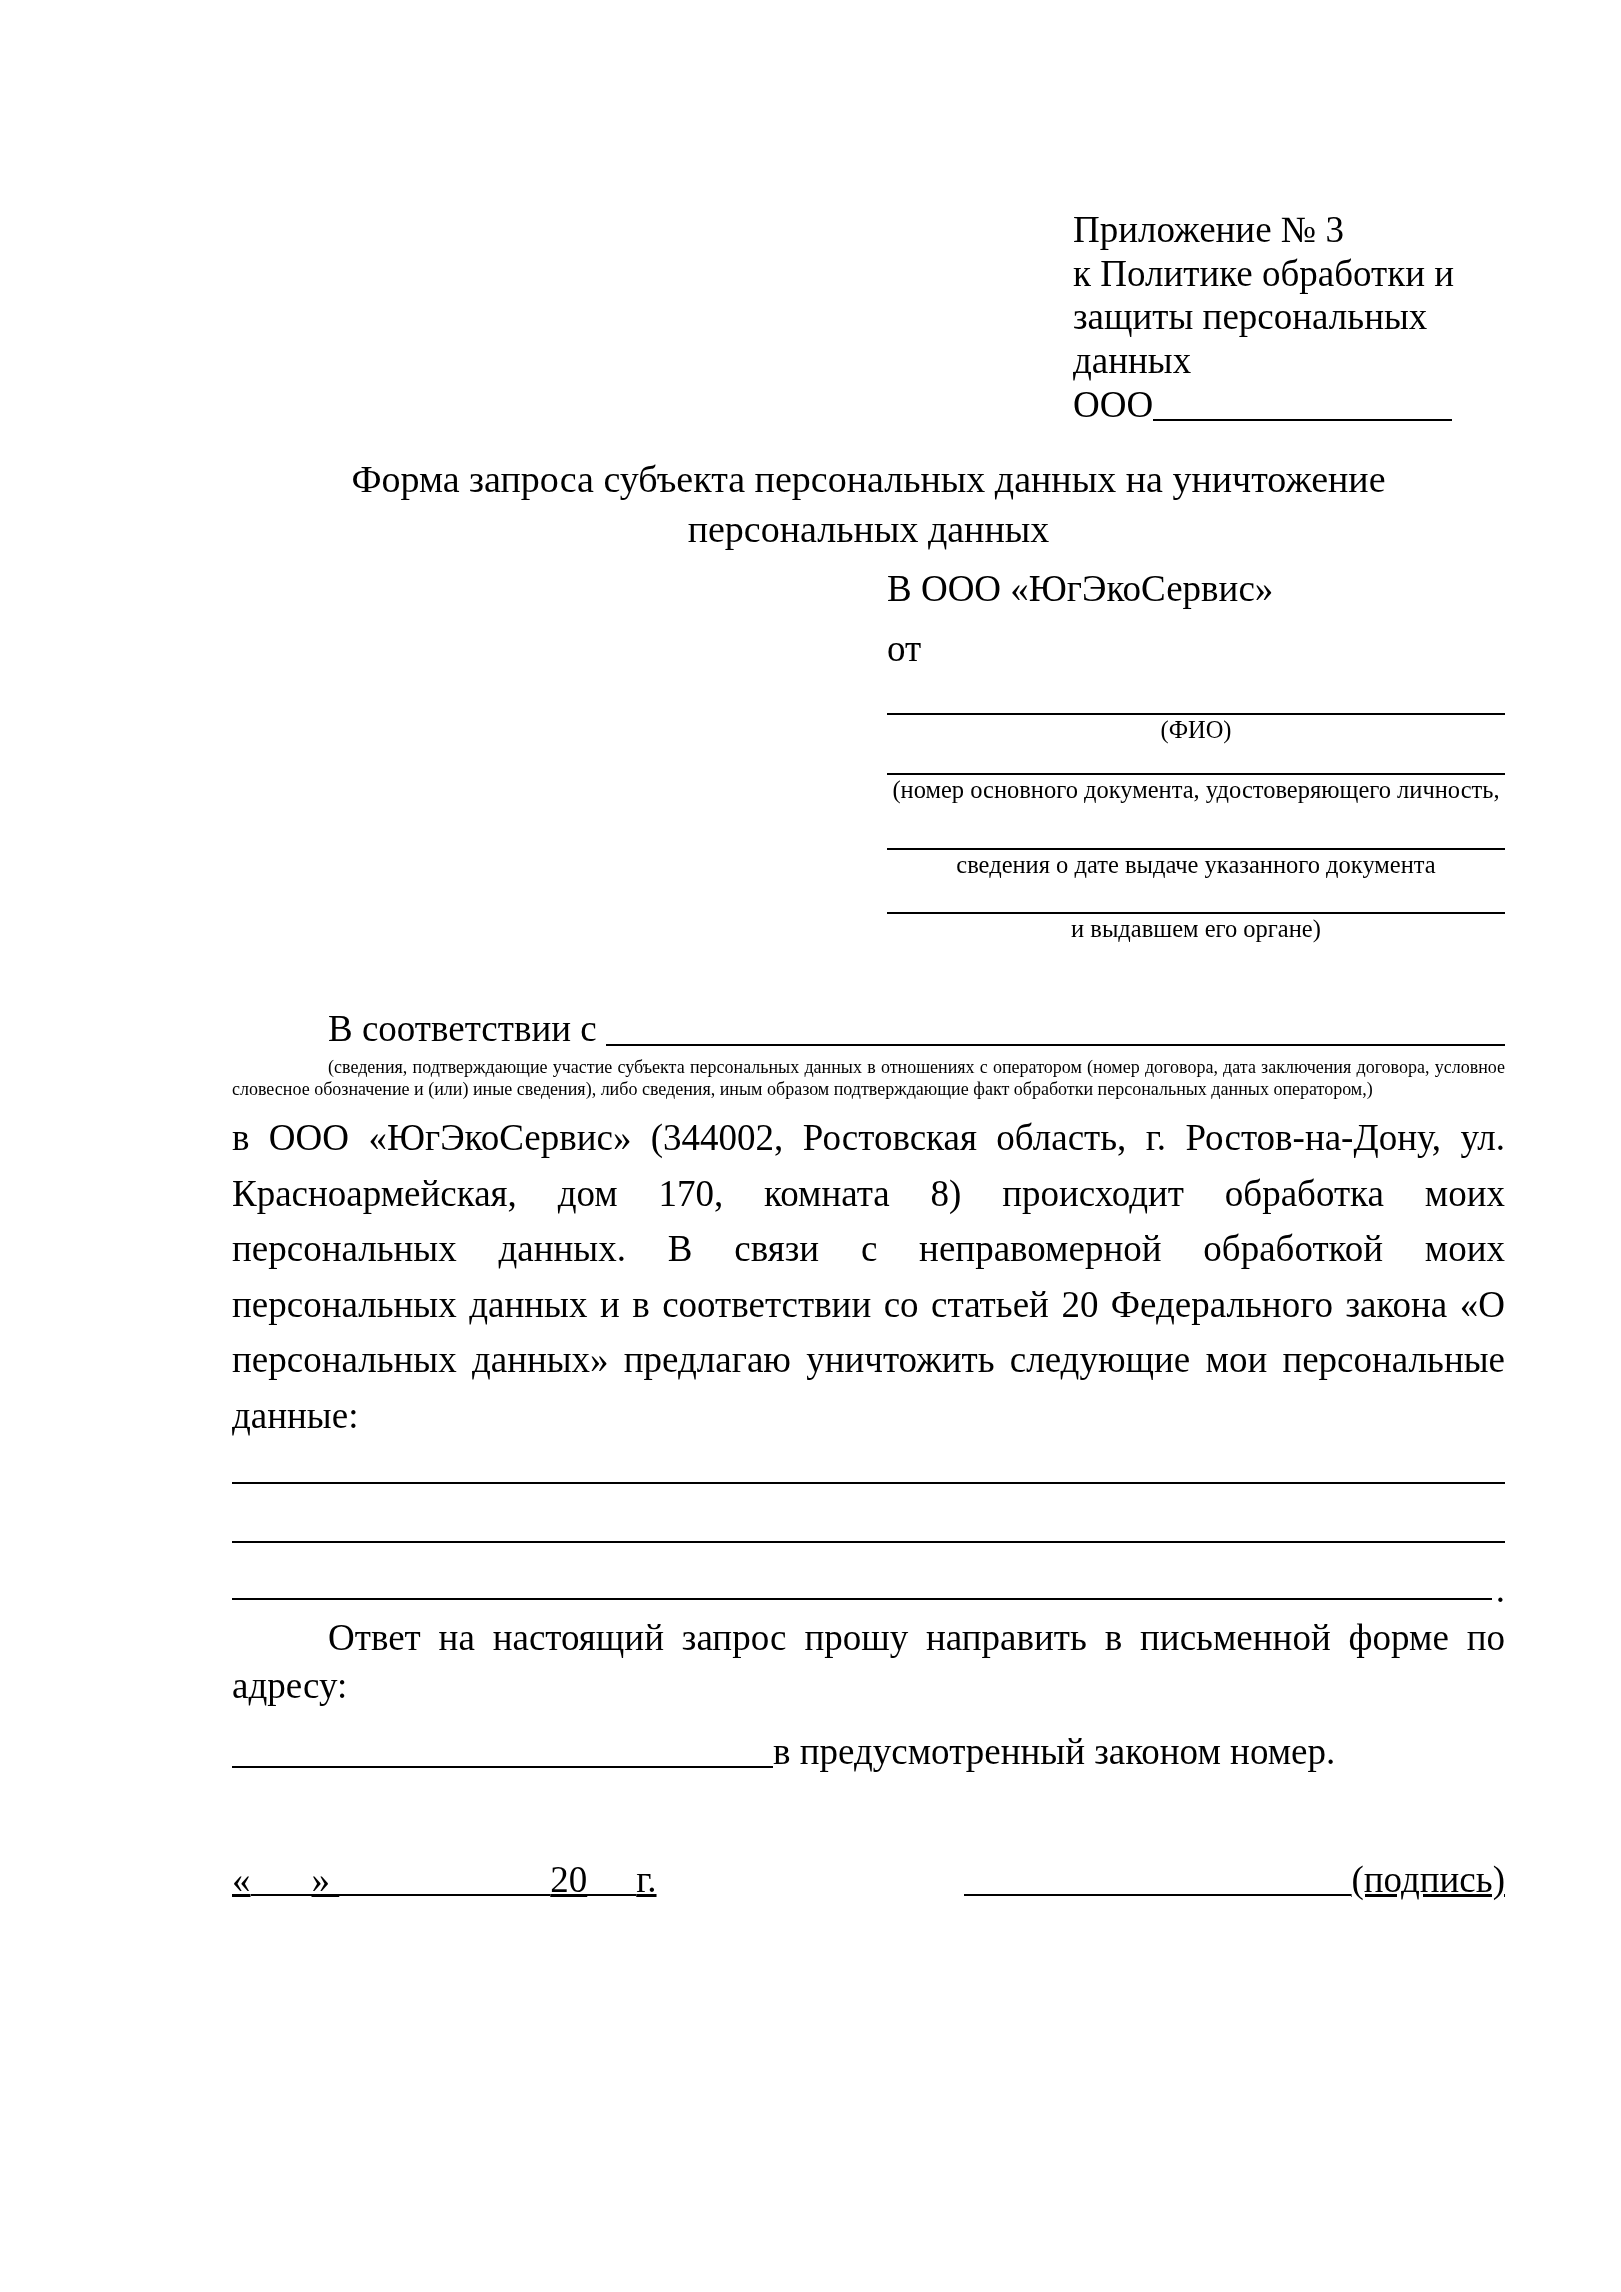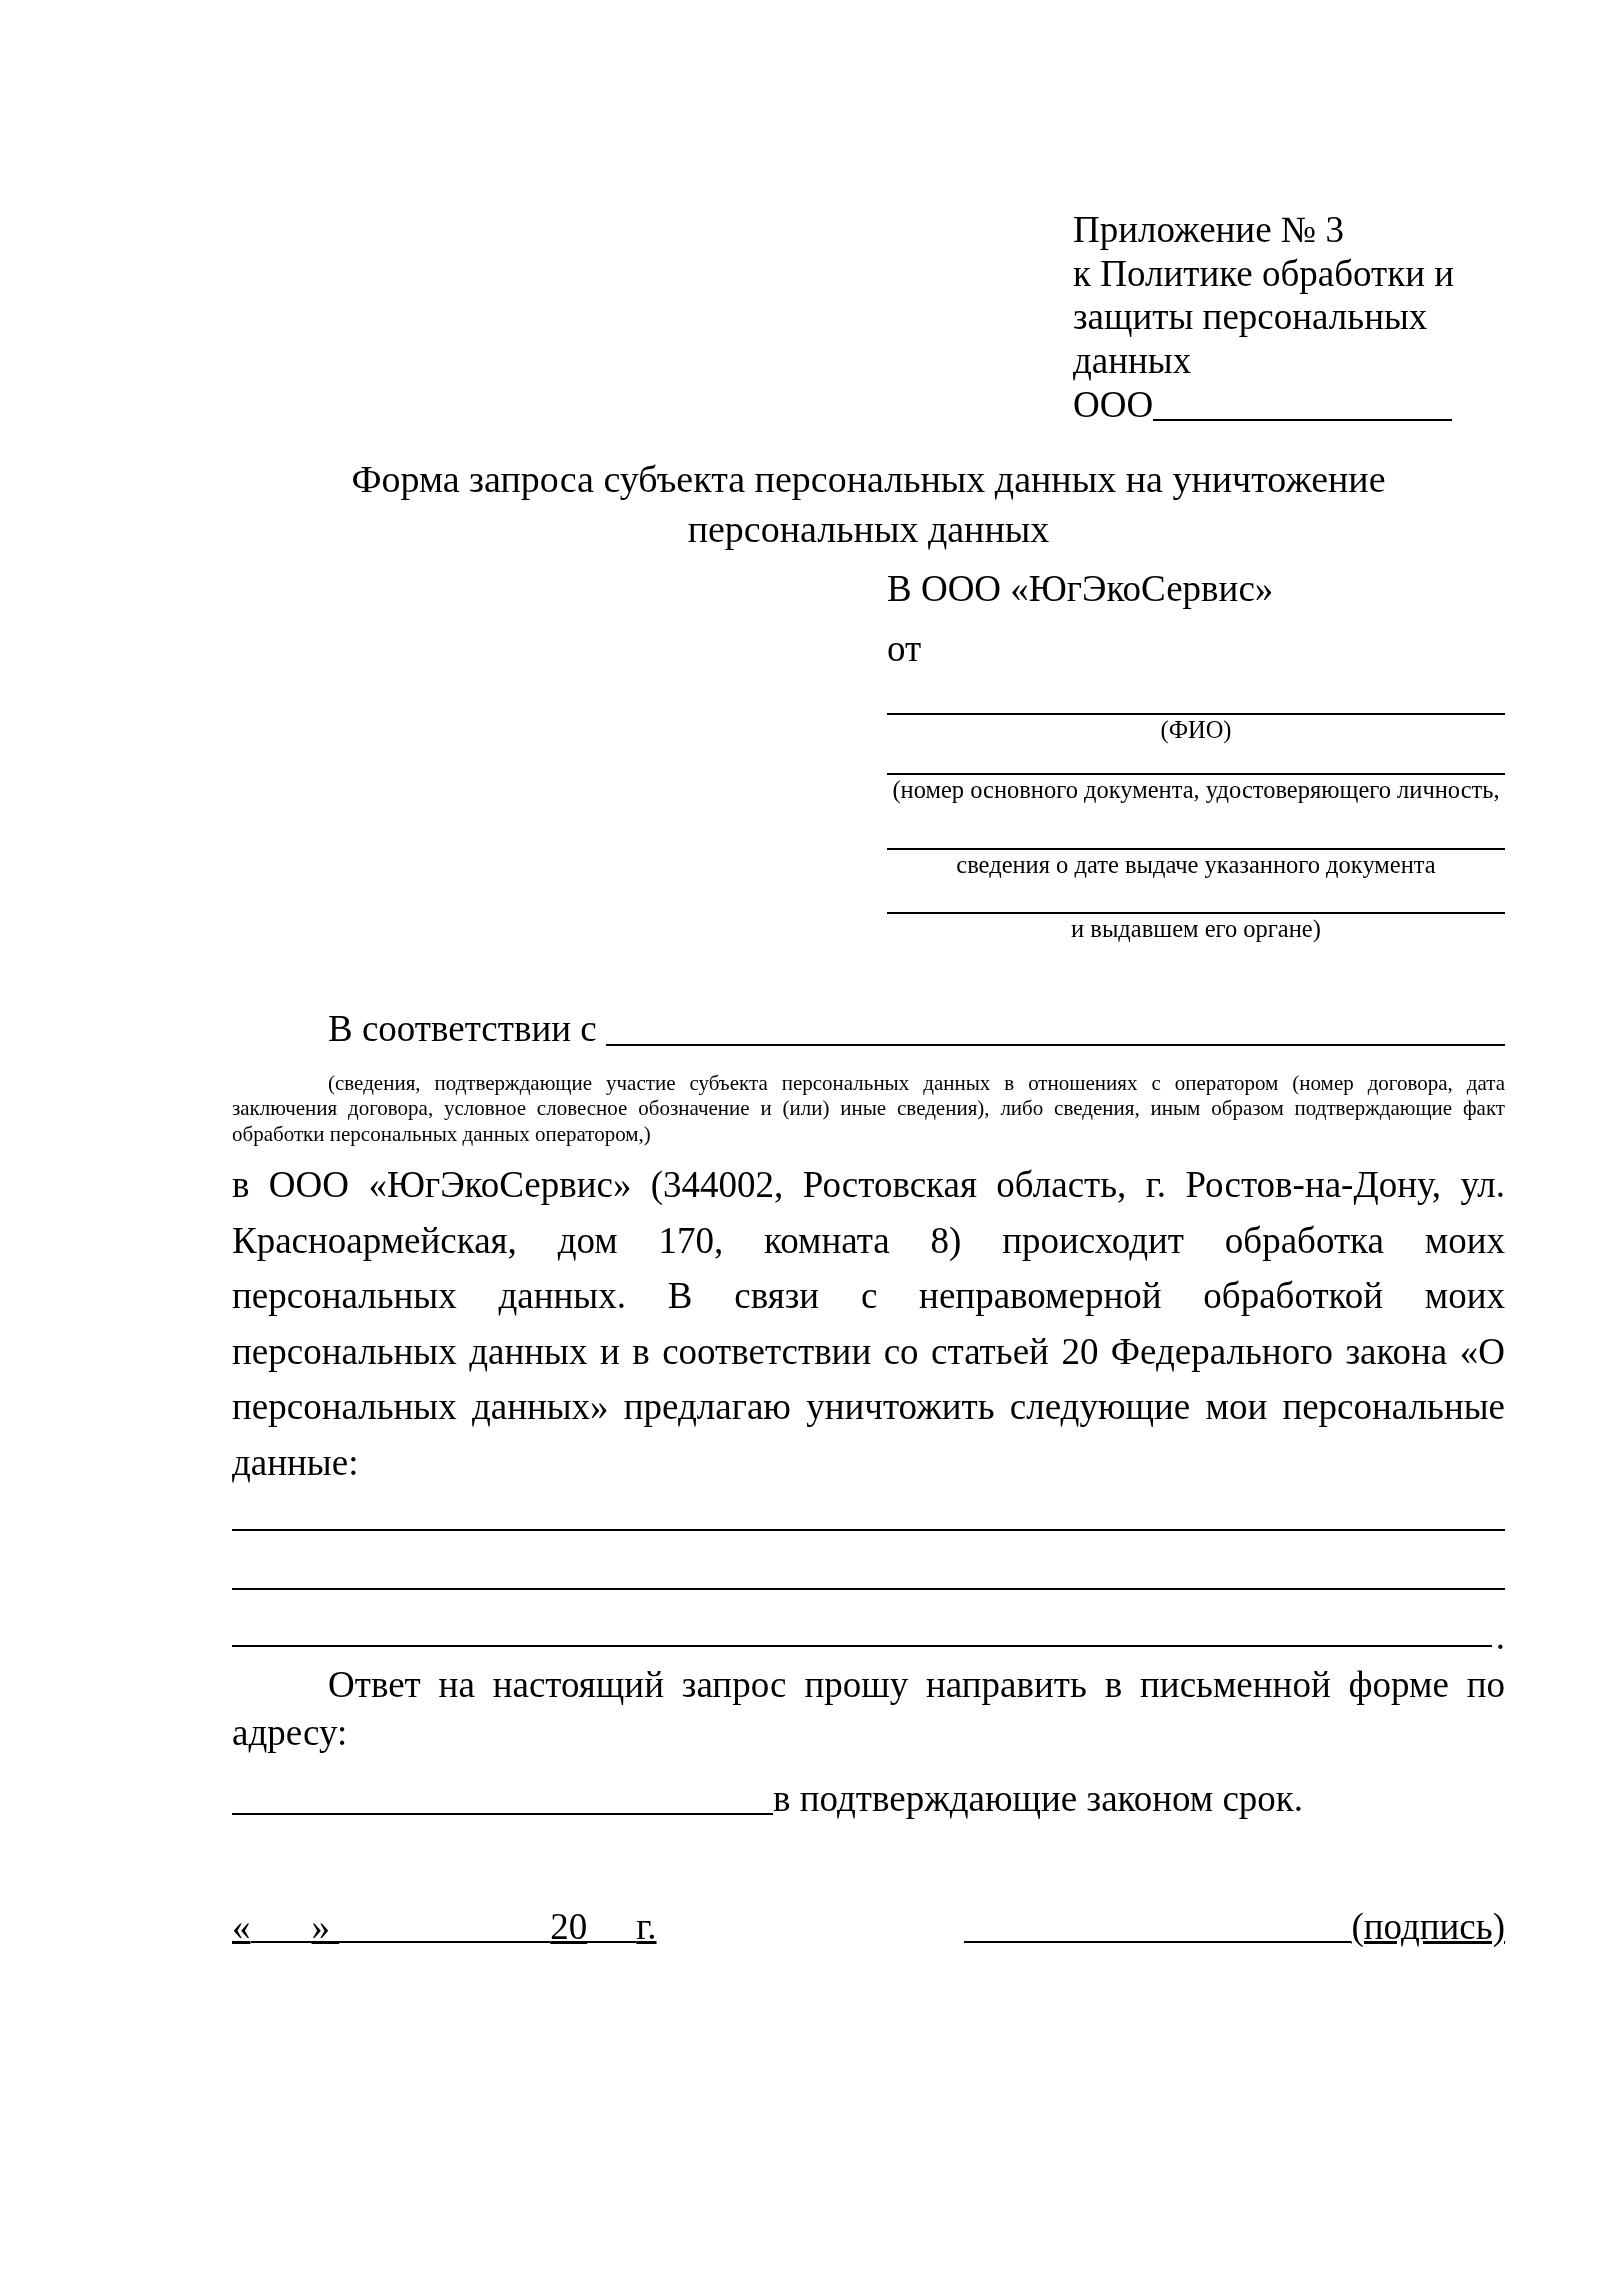--- a/index.html
+++ b/index.html
@@ -49,22 +49,22 @@
   
   .according {
     display:flex;
     margin-top:61px;
     line-height:1.3;
     padding-left:96px;
   }
   .according .label { white-space:pre; }
   .fill { flex:1 1 auto; border-bottom:2.9px solid #000; margin-bottom:6.9px; }
   .small-note {
-    margin-top:18px;
-    font-size:21px;
+    margin-top:4px;
+    font-size:18px;
     line-height:1.22;
     text-align:justify;
     text-indent:96px;
   }
   .body-par {
     margin-top:9.8px;
     line-height:1.5;
     text-align:justify;
   }
   .blankline { border-bottom:2.9px solid #000; }
@@ -136,21 +136,21 @@
   <div class="blankline l2"></div>
 
 
   <div class="period-row">
     <span class="fill"></span>
     <span class="dot">.</span>
   </div>
 
   <div class="answer-par">Ответ на настоящий запрос прошу направить в письменной форме по адресу:</div>
 
-  <div class="answer-line"><span class="ul" style="width:541px"></span><span>в подтверждающие законом срок.</span></div>
+  <div class="answer-line"><span class="ul" style="width:541px"></span><span>в предусмотренный законом номер.</span></div>
 
   <div class="footer-row">
     <div class="date-group"><span>«</span><span class="ul" style="width:61px"></span><span>» </span><span class="ul" style="width:211px"></span><span>20</span><span class="ul" style="width:49px"></span><span>г.</span></div>
     <div class="sign-group"><span class="ul" style="width:387px"></span><span>(подпись)</span></div>
   </div>
 
 </div>
 
 
 </body></html>

